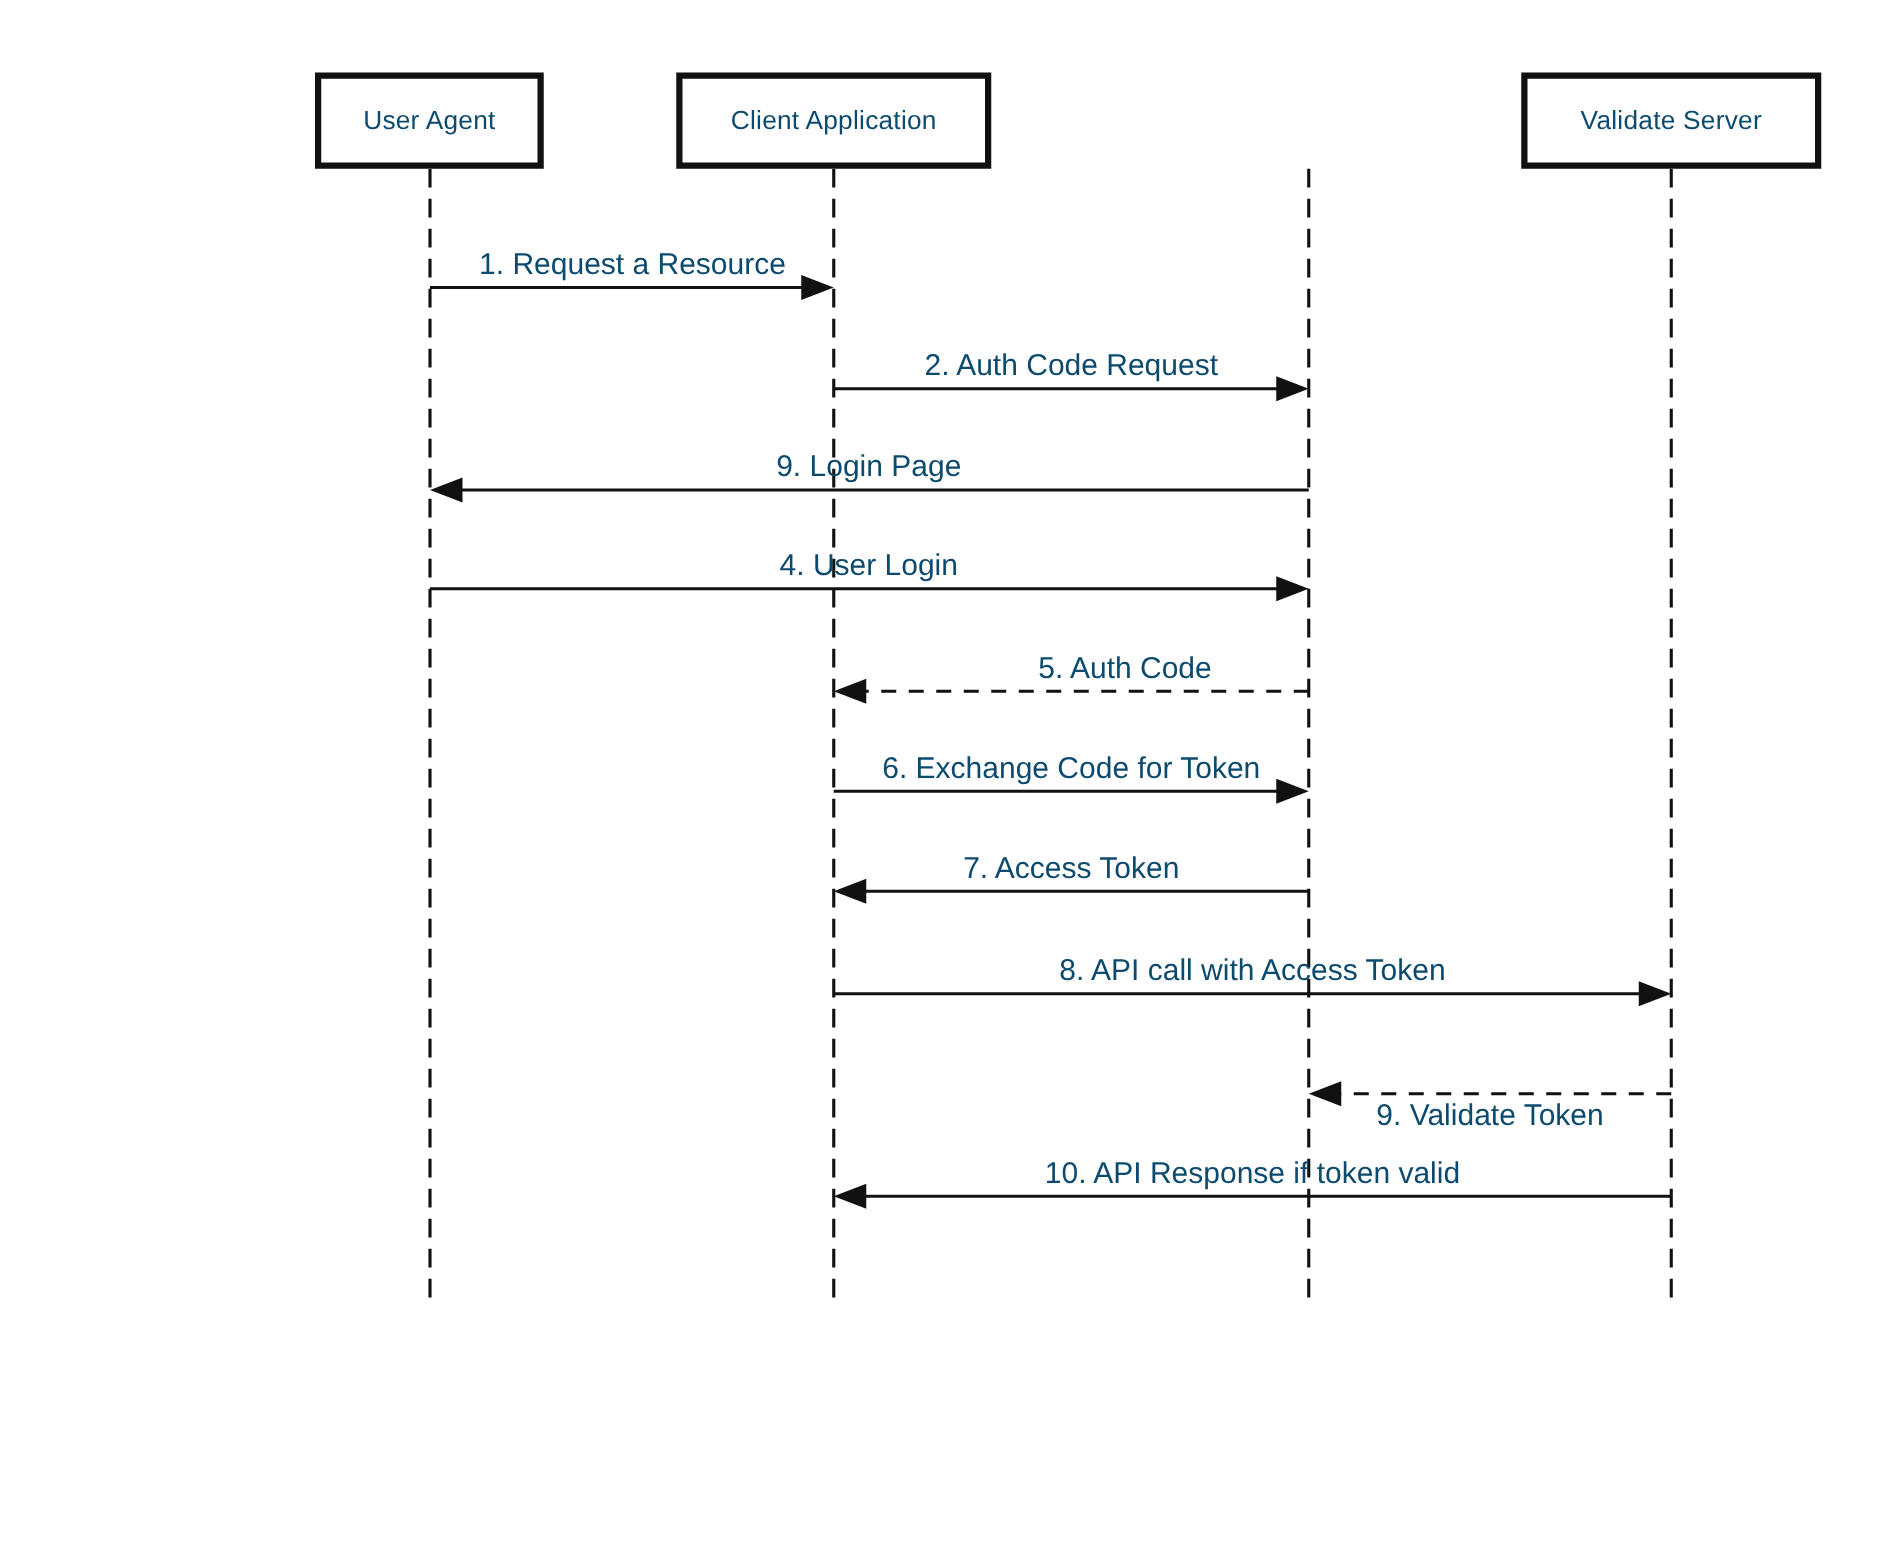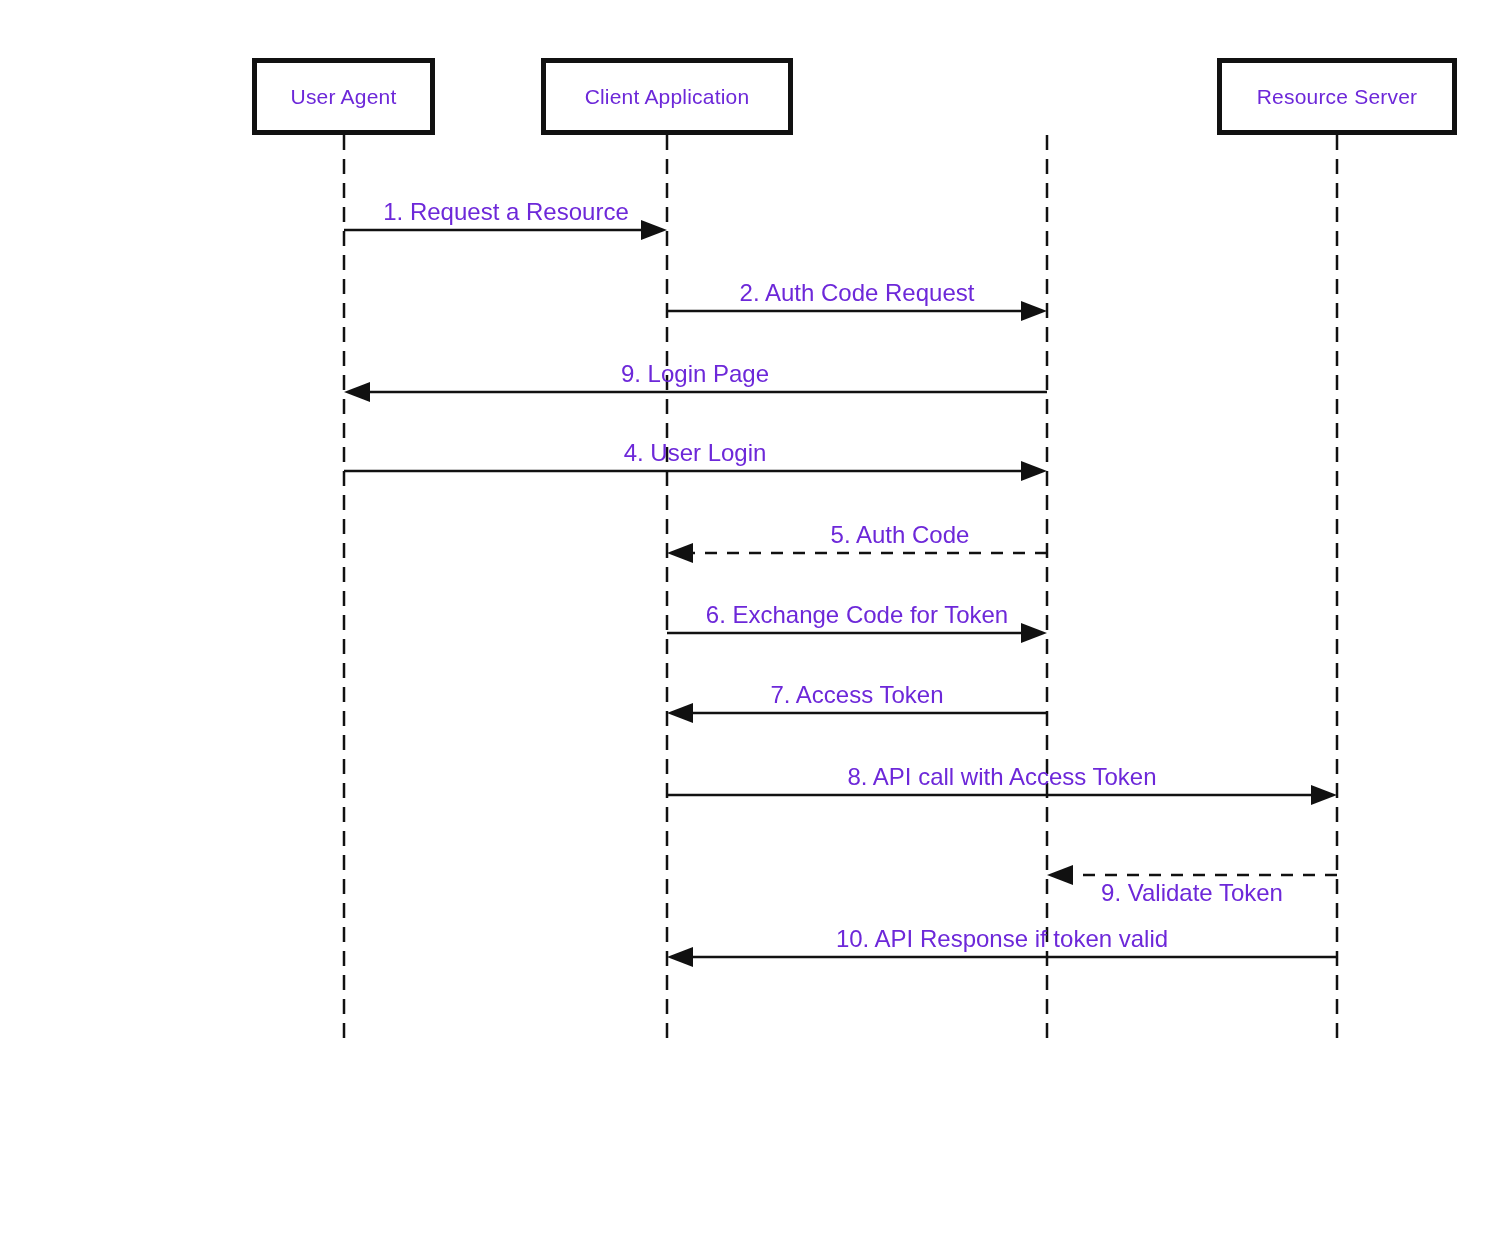--- a/index.html
+++ b/index.html
@@ -6,21 +6,21 @@
     margin: 0;
     padding: 0;
     background: #ffffff;
   }
   .canvas {
     position: relative;
     width: 1502px;
     height: 1236px;
     background: #ffffff;
     font-family: "Liberation Sans", "DejaVu Sans", sans-serif;
-    color: #6d28d9;
+    color: #0c4a6e;
     overflow: hidden;
   }
   .diagram-svg {
     position: absolute;
     left: 0;
     top: 0;
   }
   .actor-box {
     position: absolute;
     top: 58px;
@@ -90,21 +90,21 @@
     <polygon points="667,957 693,947 693,967" fill="#111111"></polygon>
   </svg>
 
   <div class="actor-box" style="left:252px;  width:183px;">
     <span>User Agent</span>
   </div>
   <div class="actor-box" style="left:541px;  width:252px;">
     <span>Client Application</span>
   </div>
   <div class="actor-box" style="left:1217px; width:240px;">
-    <span>Resource Server</span>
+    <span>Validate Server</span>
   </div>
 
   <div class="msg-label" style="left:506px;  top:198px;">1. Request a Resource</div>
   <div class="msg-label" style="left:857px;  top:279px;">2. Auth Code Request</div>
   <div class="msg-label" style="left:695px;  top:360px;">9. Login Page</div>
   <div class="msg-label" style="left:695px;  top:439px;">4. User Login</div>
   <div class="msg-label" style="left:857px;  top:521px;margin-left:43px;">5. Auth Code</div>
   <div class="msg-label" style="left:857px;  top:601px;">6. Exchange Code for Token</div>
   <div class="msg-label" style="left:857px;  top:681px;">7. Access Token</div>
   <div class="msg-label" style="left:1002px; top:763px;">8. API call with Access Token</div>

